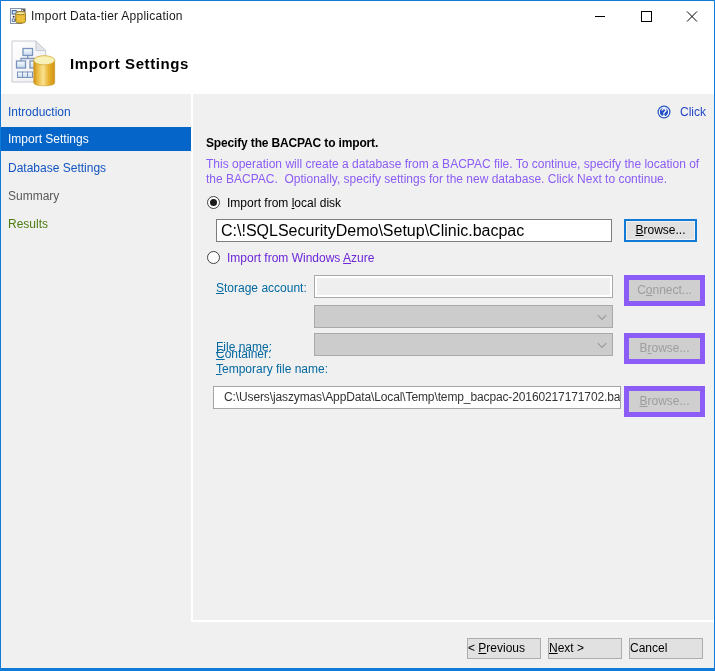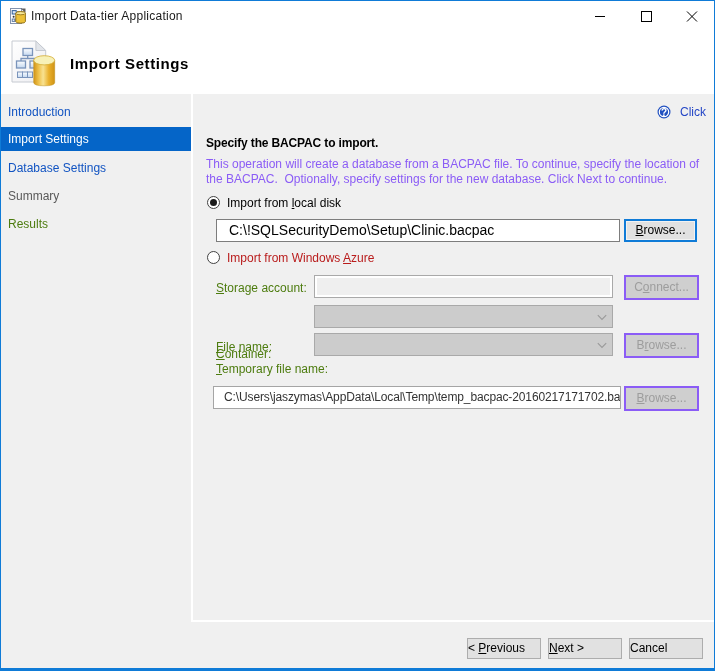--- a/index.html
+++ b/index.html
@@ -33,40 +33,40 @@
   
   .helptext{left:487px;top:11px;color:#2446c6;font-size:12px;}
   .heading{left:13px;top:42px;font-size:12px;font-weight:bold;color:#000;letter-spacing:-0.15px;}
   .para{left:13px;top:62.5px;width:500px;font-size:12px;line-height:15.5px;color:#8b5cf6;}
 
   .radio{width:11px;height:11px;border:1px solid #424242;border-radius:50%;background:#fff;}
   .radio .dot{position:absolute;left:2px;top:2px;width:7px;height:7px;border-radius:50%;background:#1a1a1a;}
   .r1{left:13.5px;top:101.5px;}
   .r1lab{left:34px;top:102px;font-size:12px;color:#000;}
   .r2{left:13.5px;top:156.5px;}
-  .r2lab{left:34px;top:157px;font-size:12px;color:#b91c1c;}
+  .r2lab{left:34px;top:157px;font-size:12px;color:#6d28d9;}
 
-  .input1{left:23px;top:125px;width:390px;height:21px;border:1px solid #7d7d7d;background:#fff;font-size:14px;color:#000;line-height:21px;padding-left:12px;white-space:nowrap;overflow:hidden;}
+  .input1{left:23px;top:125px;width:390px;height:21px;border:1px solid #7d7d7d;background:#fff;font-size:16px;color:#000;line-height:21px;padding-left:4px;white-space:nowrap;overflow:hidden;}
   .browse1{left:431px;top:124.5px;width:69px;height:19px;border:2px solid #0f7bd7;background:#e1e1e1;box-shadow:inset 0 0 0 1px #f2f2f2;font-size:12px;color:#000;text-align:center;line-height:19px;}
 
-  .glabel{font-size:12px;color:#4d7c0f;}
+  .glabel{font-size:12px;color:#0369a1;}
   .lab-storage{left:23px;top:187px;}
   .lab-container{left:23px;top:218px;margin-top:35px;}
   .lab-file{left:23px;top:246px;}
   .lab-temp{left:23px;top:268px;}
 
   .dinput{background:#efefef;border:1px solid #a9a9a9;box-shadow:inset 0 0 0 2px #ffffff;}
   .ddrop{background:#cccccc;border:1px solid #a9a9a9;}
   .in-storage{left:121px;top:181px;width:297px;height:21px;}
   .dd-container{left:121px;top:211px;width:297px;height:21px;}
   .dd-file{left:121px;top:239px;width:297px;height:21px;}
   .in-temp{left:20px;top:292px;width:396px;height:21px;background:#fff;border:1px solid #a5a5a5;font-size:12px;letter-spacing:-0.12px;color:#333333;line-height:21px;padding-left:10px;white-space:nowrap;overflow:hidden;}
 
   .chev{position:absolute;right:5px;top:6px;width:10px;height:10px;}
-  .dbtn{width:71px;height:21px;background:#cfcfcf;border:2px solid #8b5cf6;color:#9d9d9d;font-size:12px;text-align:center;line-height:21px;}
+  .dbtn{width:71px;height:21px;background:#cfcfcf;border:5px solid #8b5cf6;color:#9d9d9d;font-size:12px;text-align:center;line-height:21px;}
   .b-connect{left:431px;top:181px;}
   .b-browse2{left:431px;top:239px;}
   .b-browse3{left:431px;top:292px;}
 
   .btn{background:#e1e1e1;border:1px solid #adadad;font-size:12px;color:#000;text-align:left;line-height:19px;height:19px;}
   .b-prev{left:466px;top:637px;width:72px;}
   .b-next{left:547px;top:637px;width:72px;}
   .b-cancel{left:628px;top:637px;width:72px;}
 </style>
 </head>

